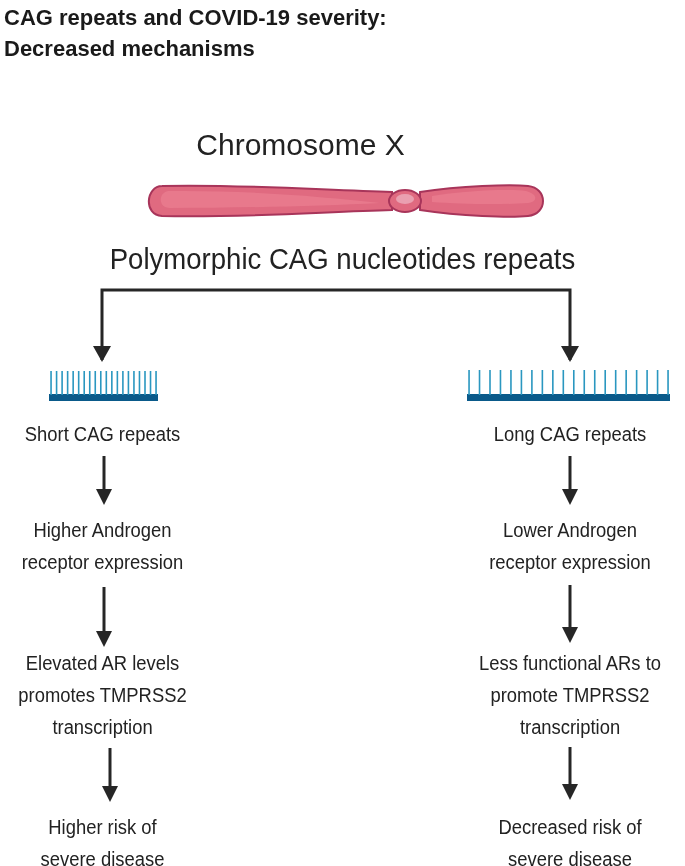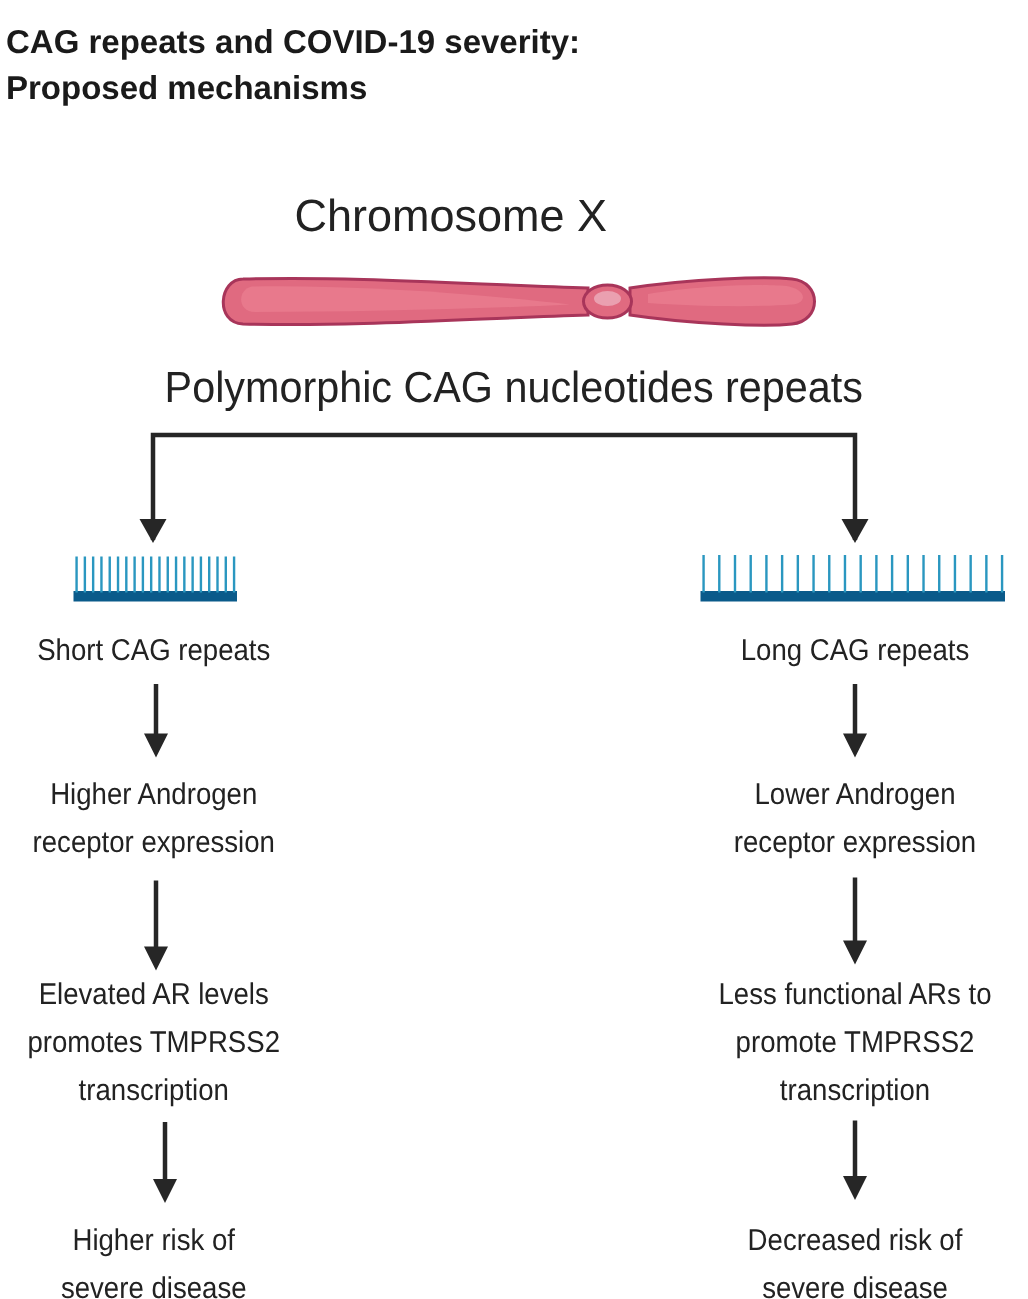--- a/index.html
+++ b/index.html
@@ -1,35 +1,35 @@
 <!DOCTYPE html>
 <html><head>
 <meta charset="utf-8">
 <style>
   html, body { margin: 0; padding: 0; background: #ffffff; }
   body { width: 685px; height: 866px; position: relative; overflow: hidden;
          font-family: "Liberation Sans", sans-serif; color: #231f20; }
-  .title { position: absolute; left: 4px; top: 12px; font-weight: bold; font-size: 22px;
+  .title { position: absolute; left: 4px; top: 2px; font-weight: bold; font-size: 22px;
            line-height: 31px; color: #1a1a1a; }
   .chrom-label { position: absolute; left: 0; width: 601px; top: 128px; text-align: center;
                  font-size: 30px; color: #222; }
   .poly-label { position: absolute; left: 0; width: 685px; top: 243px; text-align: center;
                 font-size: 29px; color: #222; transform: scaleX(0.95); }
   svg.overlay { position: absolute; left: 0; top: 0; }
   .txt { position: absolute; text-align: center; font-size: 20px; line-height: 32px; color: #222;
          transform: scaleX(0.92); }
   .left { left: 0; width: 205px; }
   .right { left: 460px; width: 220px; }
 </style>
 </head>
 <body>
 
 <div class="title">
   <div>CAG repeats and COVID-19 severity:</div>
-  <div>Proposed mechanisms</div>
+  <div>Decreased mechanisms</div>
 </div>
 
 <div class="chrom-label">Chromosome X</div>
 
 <svg class="overlay" width="685" height="866">
 
   <g id="chromosome">
     <path id="chr-left" d="M162,186 C146,186 143,215 162,216 C240,218 320,212 392,210 L392,192 C320,190 240,184 162,186 Z" fill="#e06a80" stroke="#a8355a" stroke-width="2"></path>
     <path id="chr-right" d="M420,192 C460,186 510,184 528,186 C548,188 548,214 528,216 C510,218 460,216 420,210 Z" fill="#e06a80" stroke="#a8355a" stroke-width="2"></path>
     <path id="chr-left-hi" d="M168,191 C158,193 158,208 170,208 C240,208 320,206 380,203 C320,196 240,190 168,191 Z" fill="#ef8596" opacity="0.55"></path>

